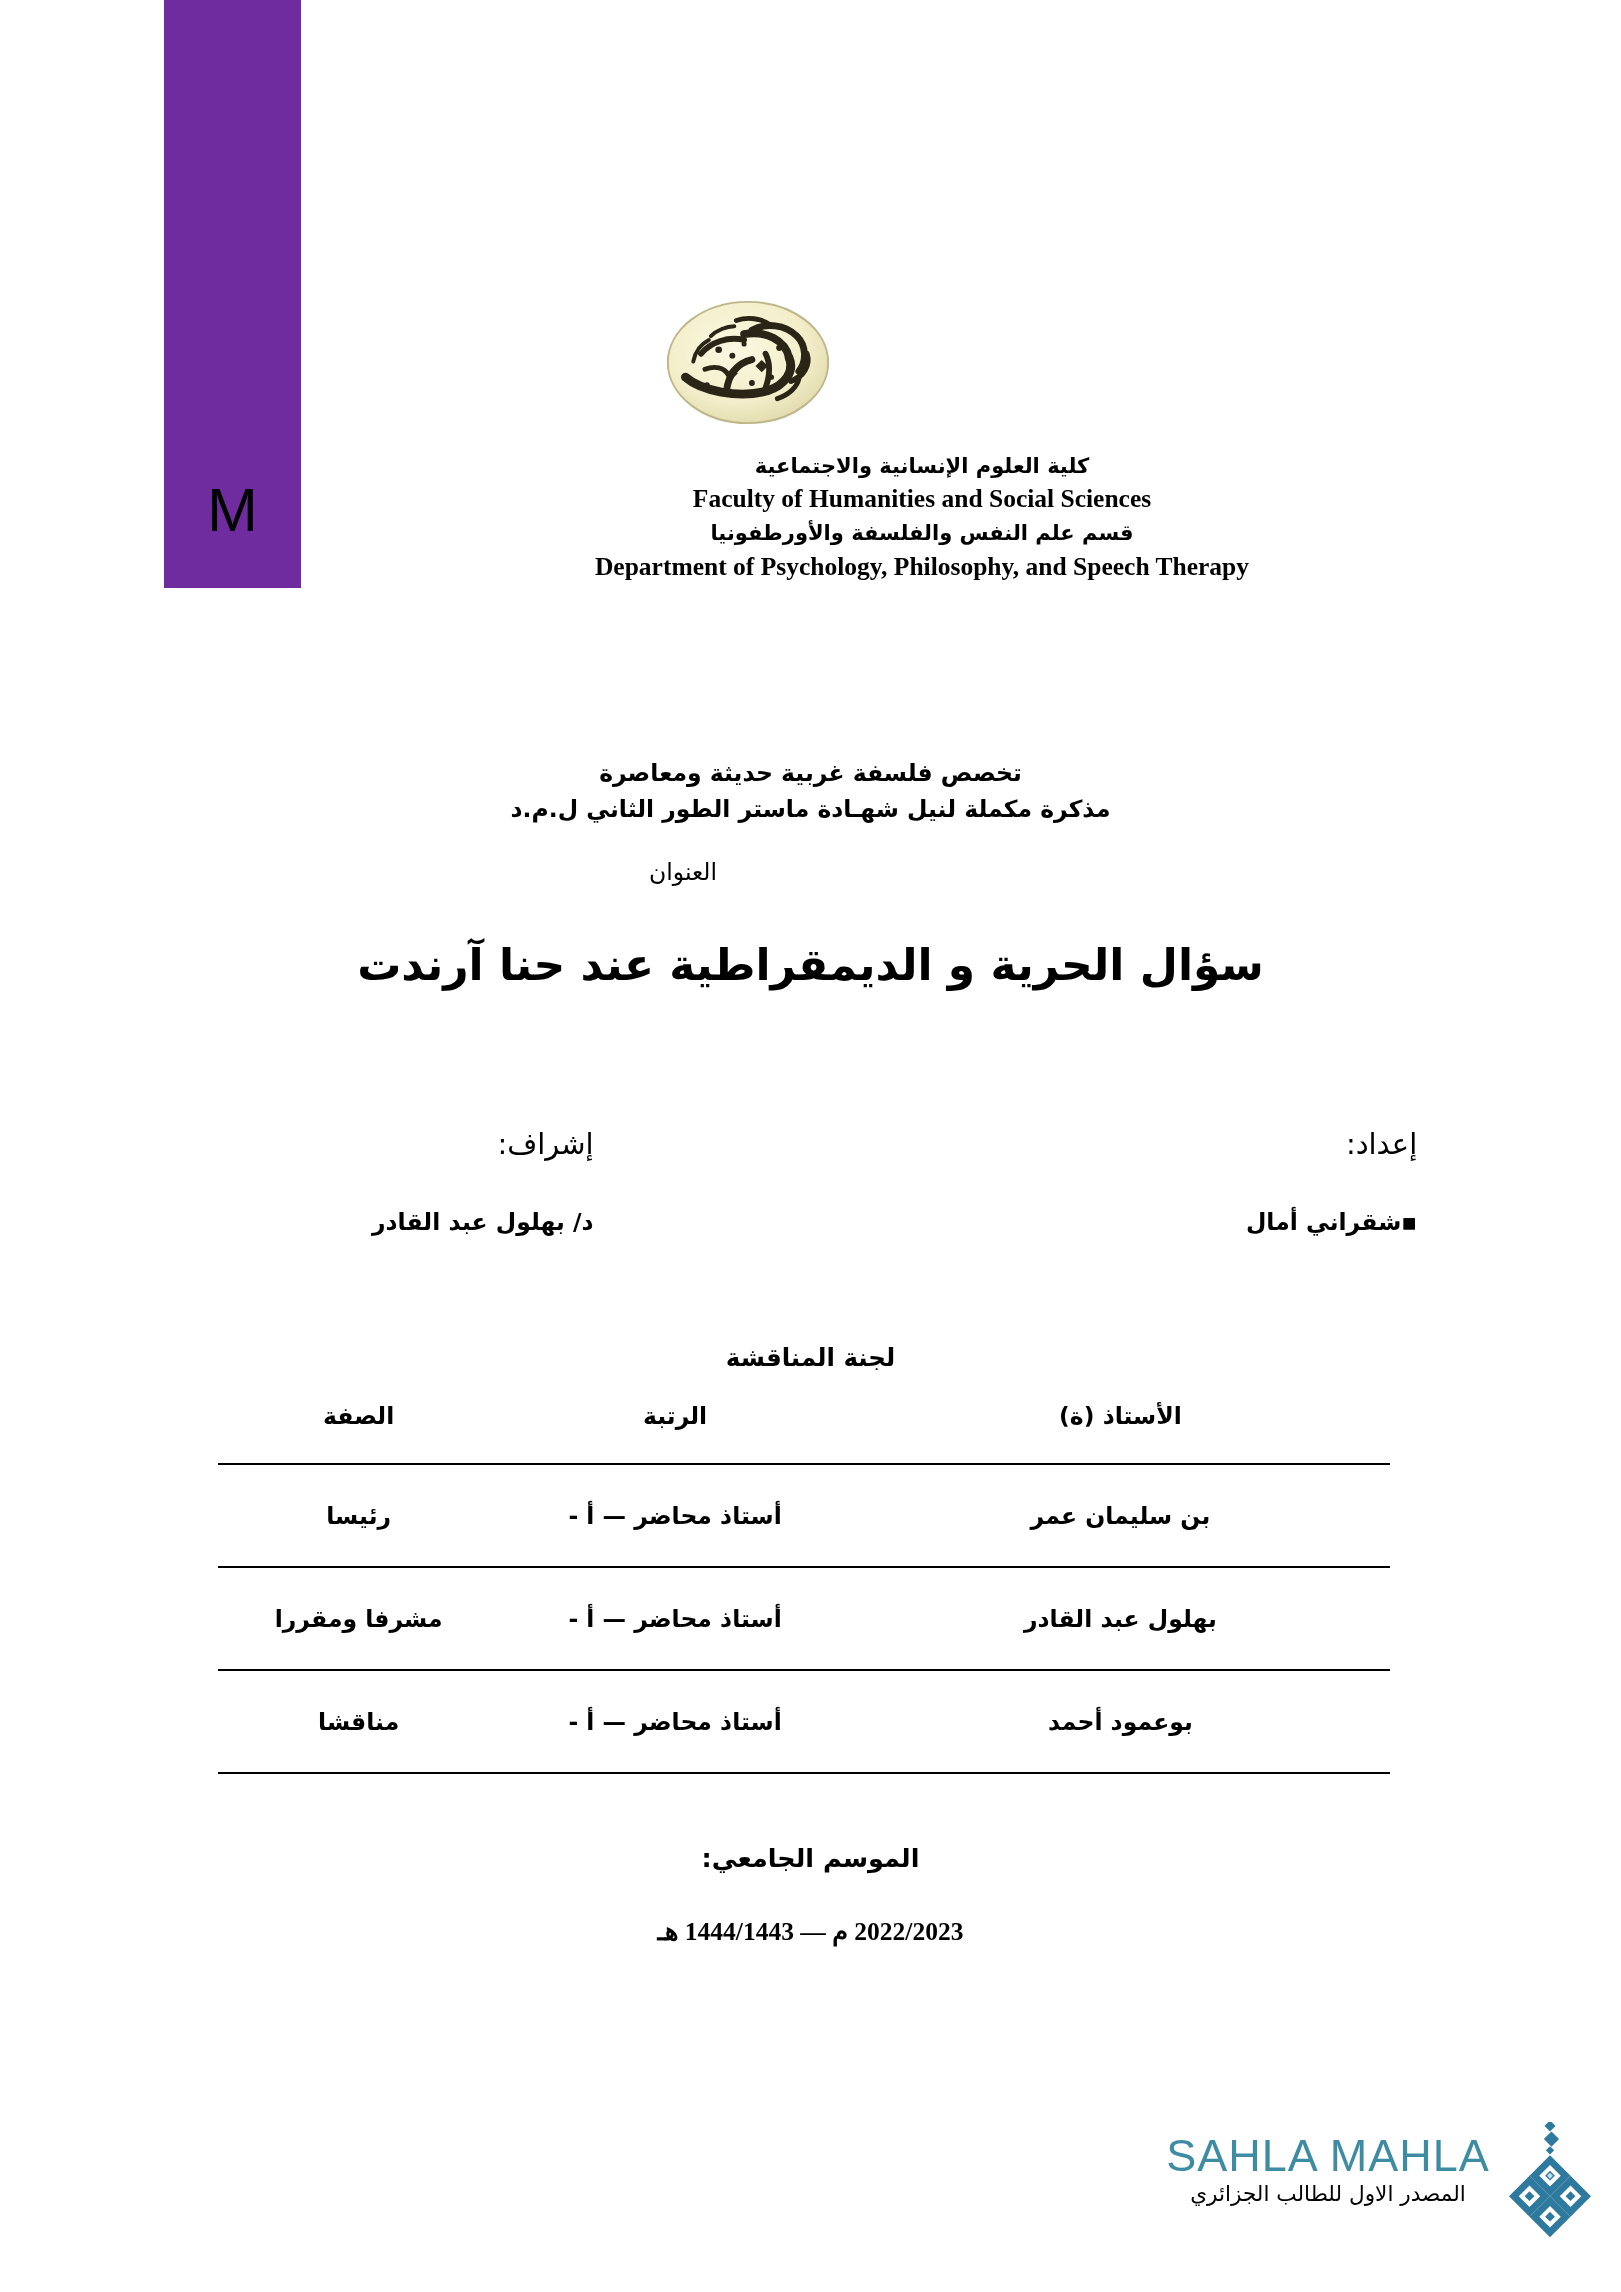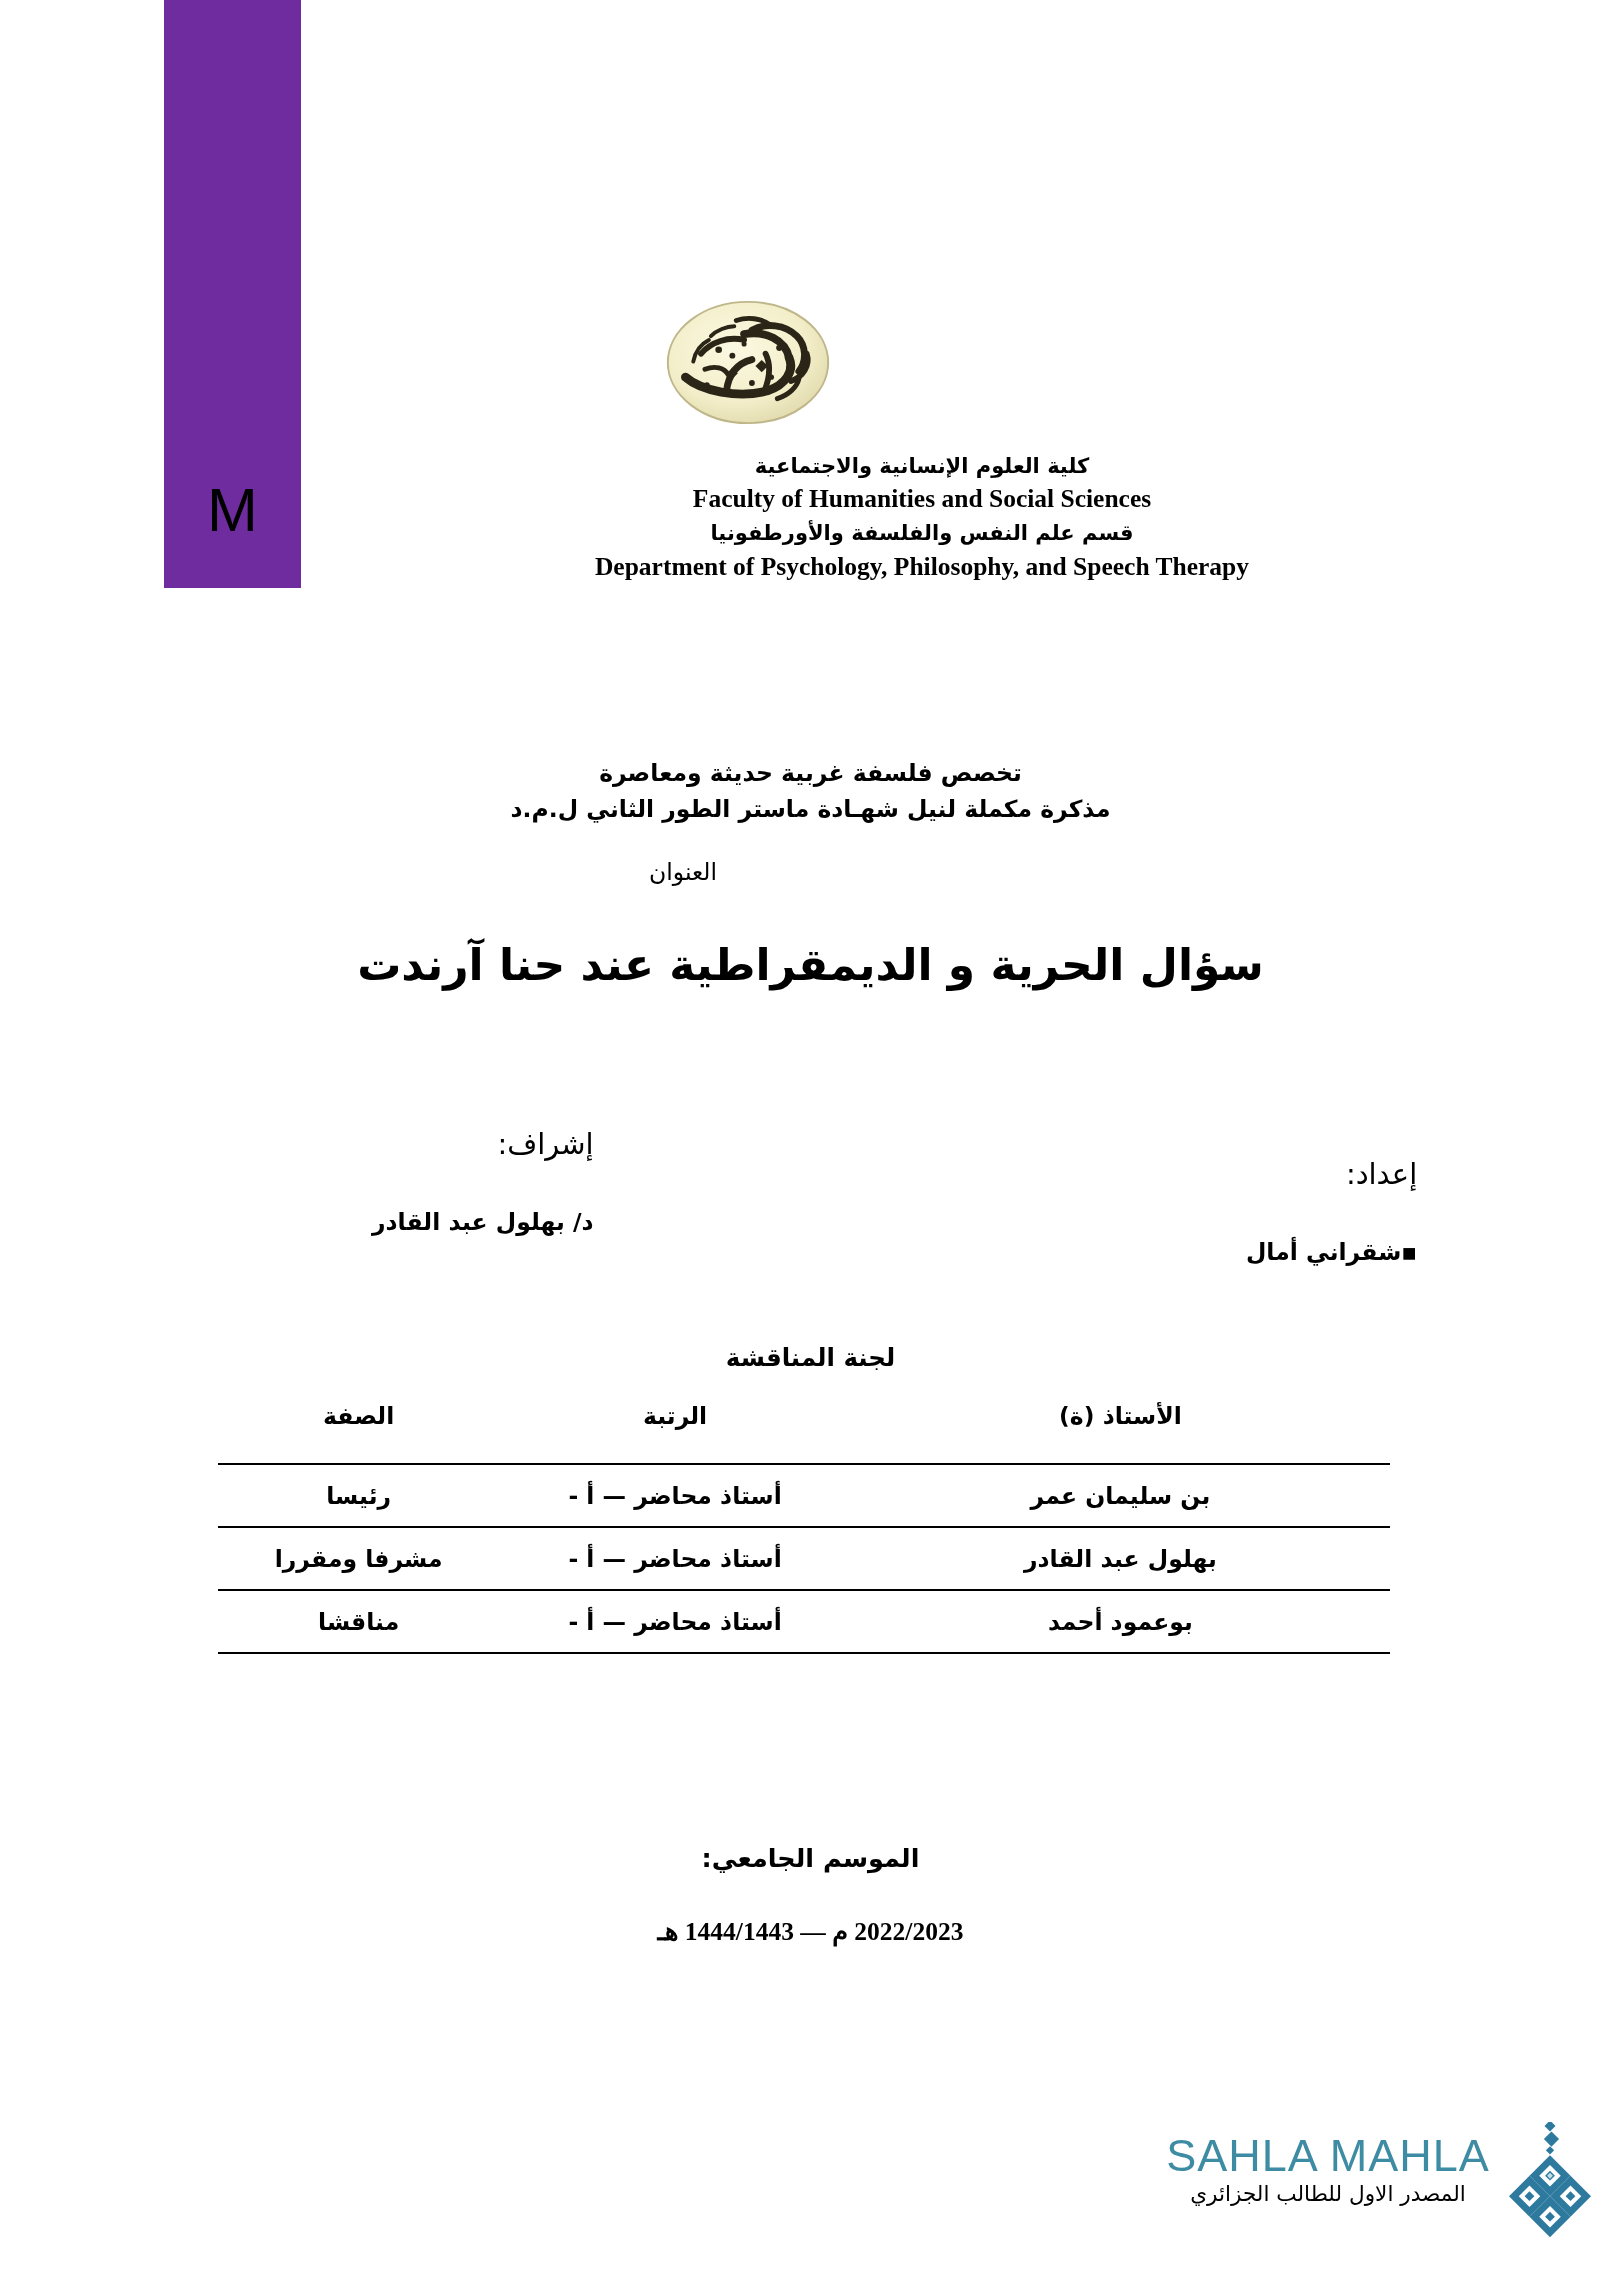--- a/index.html
+++ b/index.html
@@ -146,21 +146,21 @@
     top: 1127px;
     display: flex;
     flex-direction: row;
     justify-content: space-between;
     direction: rtl;
   }
   .auth-col {
     font-family: "DejaVu Sans", "Liberation Sans", sans-serif;
     direction: rtl;
   }
-  .auth-col.right { text-align: right; margin-right: 7.8px; margin-top: 30px; }
+  .auth-col.right { text-align: right; margin-right: 7.8px; }
   .auth-col.left  { text-align: right; margin-left: 176px; }
   .auth-label {
     font-size: 29px;
     font-weight: 400;
   }
   .auth-value {
     font-size: 23.5px;
     font-weight: 700;
     margin-top: 47px;
     white-space: nowrap;
@@ -202,21 +202,21 @@
     padding-bottom: 24px;
   }
   .jury-table tbody tr {
     border-top: 2px solid #000000;
   }
   .jury-table tbody tr:last-child {
     border-bottom: 2px solid #000000;
   }
   .jury-table tbody td {
     height: 49px;
-    padding: 6px 0;
+    padding: 26px 0;
   }
   .col-prof  { width: 46%; }
   .col-rank  { width: 30%; }
   .col-role  { width: 24%; }
 
   
   .year-label {
     position: absolute;
     left: 0;
     right: 0;

